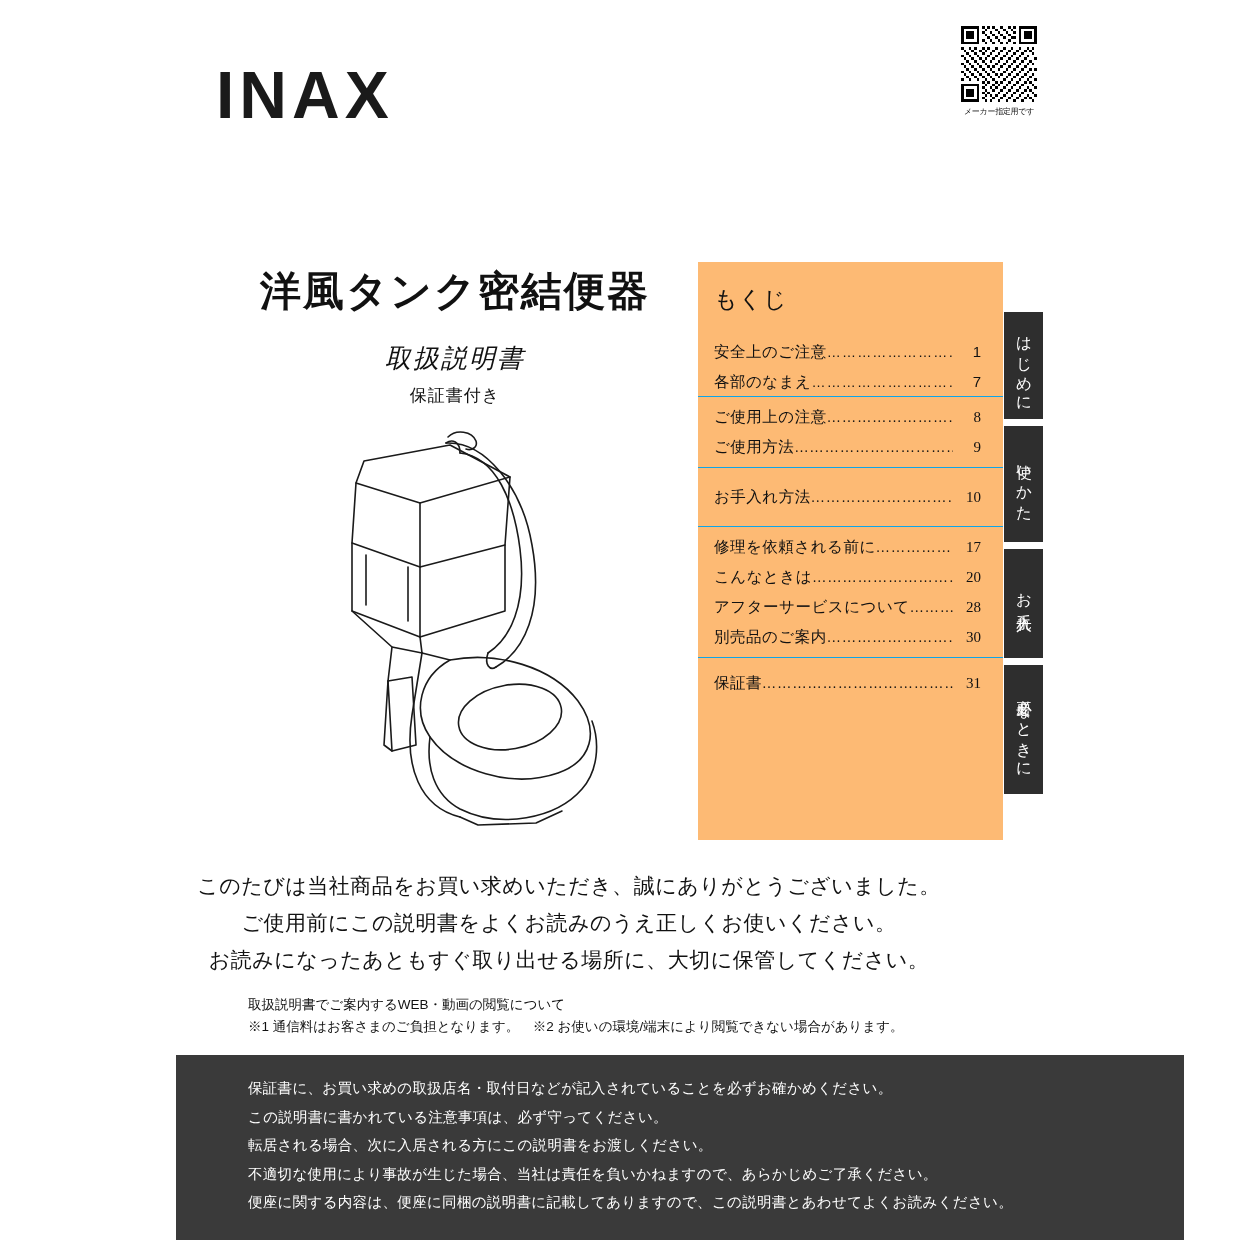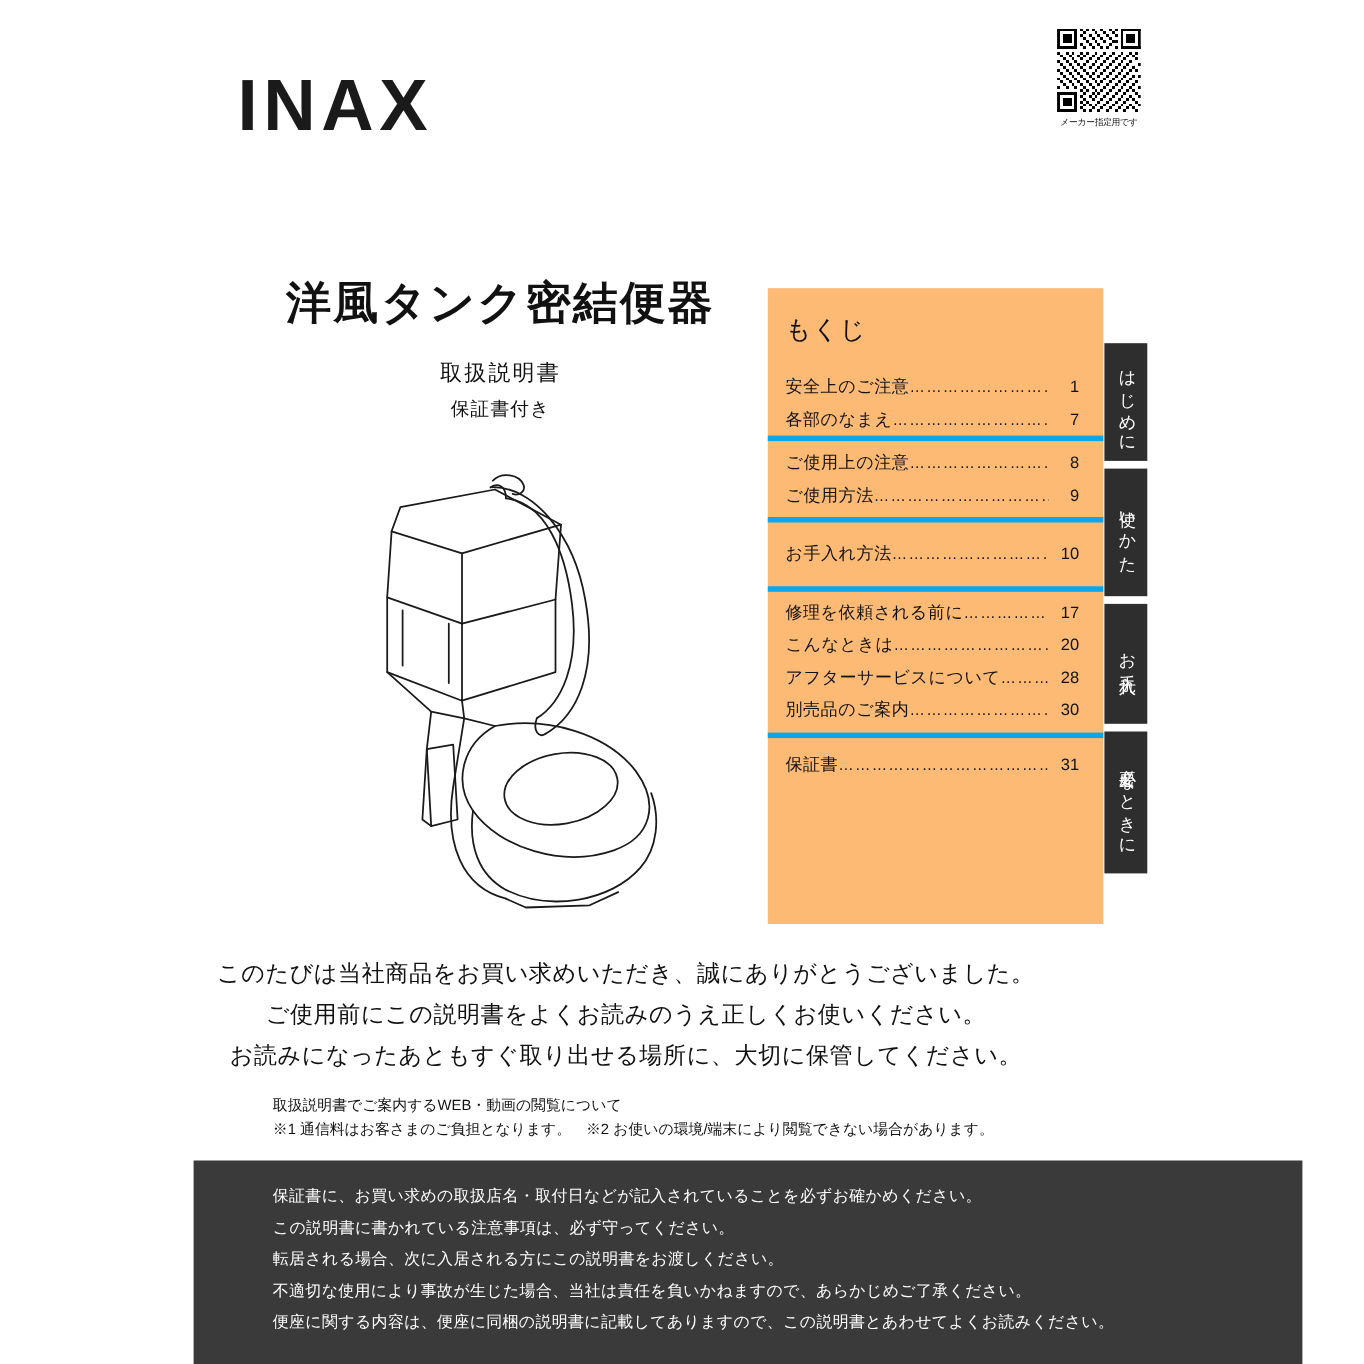--- a/index.html
+++ b/index.html
@@ -58,26 +58,28 @@
     left: 250px;
     width: 410px;
     text-align: center;
   }
   .main-title {
     font-size: 41px;
     font-weight: bold;
     letter-spacing: 2px;
     color: #111;
     white-space: nowrap;
+    margin-top: 16px;
   }
   .sub-title {
-    font-size: 20px;
+    font-size: 26px;
     margin-top: 22px;
     letter-spacing: 2px;
     color: #111;
+    font-style: italic;
   }
   .sub-title2 {
     font-size: 17px;
     margin-top: 8px;
     letter-spacing: 1px;
     color: #111;
   }
 
   
   .illustration {
@@ -103,21 +105,22 @@
   .toc-title {
     font-size: 23px;
     color: #111;
     padding: 22px 0 0 16px;
     letter-spacing: 1px;
   }
   .toc-group {
     padding: 0 22px 0 16px;
   }
   .toc-group + .toc-group {
-    border-top: 5px solid #0ea5e9;
+    border-top: 1px solid #0ea5e9;
+    font-family: Liberation Serif, serif;
   }
   .toc-group.first { margin-top: 22px; }
   .toc-row {
     display: flex;
     align-items: baseline;
     font-size: 15.5px;
     color: #111;
     line-height: 1.0;
     padding: 7px 0;
     white-space: nowrap;

